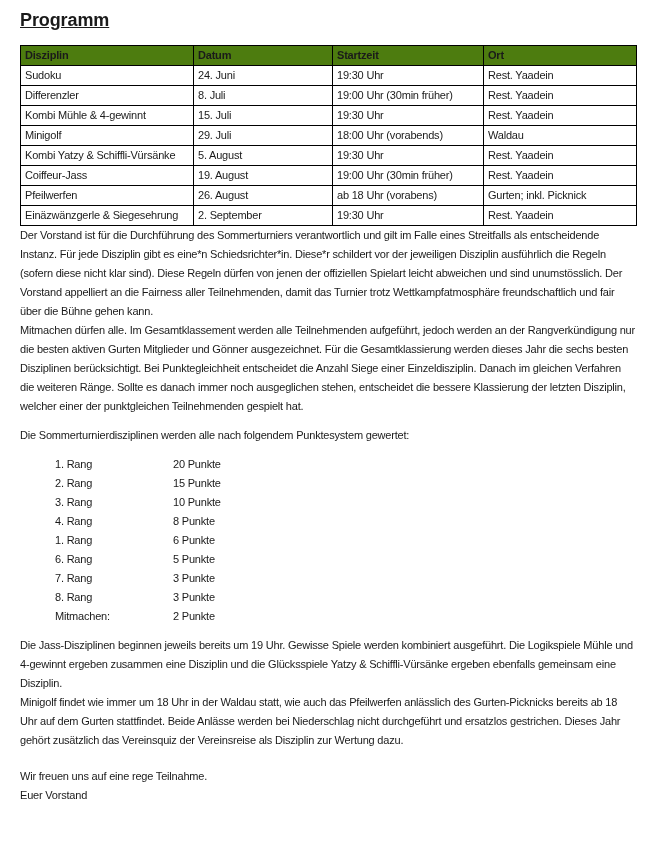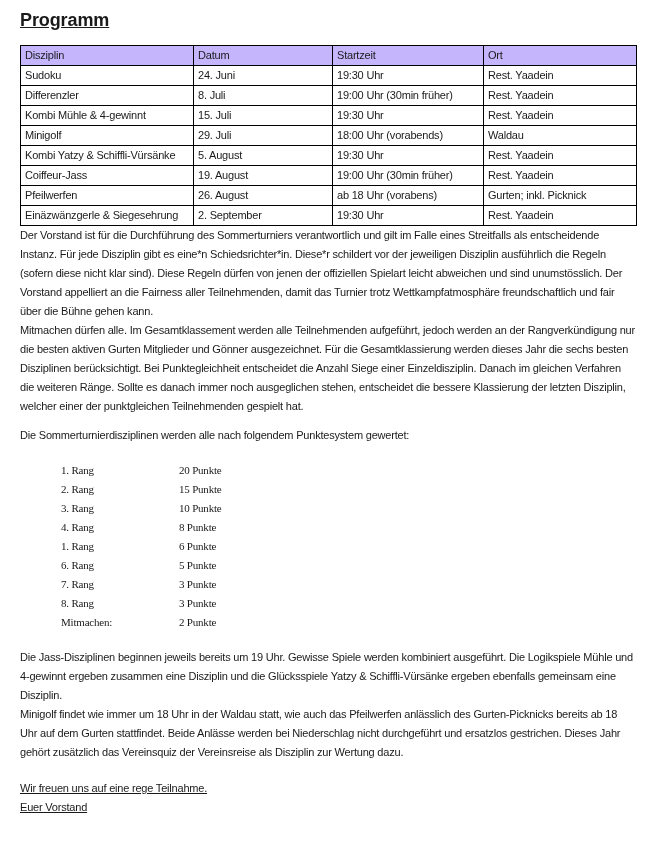--- a/index.html
+++ b/index.html
@@ -33,52 +33,52 @@
     font-size: 11px;
     font-weight: normal;
     text-align: left;
     padding: 0 2px 0 4px;
     height: 20px;
     line-height: 19px;
     white-space: nowrap;
     overflow: hidden;
     letter-spacing: -0.2px;
   }
-  table.program th { background: #c4b5fd; }
+  table.program th { background: #4d7c0f; font-weight: bold; }
   col.c1 { width: 173px; }
   col.c2 { width: 139px; }
   col.c3 { width: 151px; }
   col.c4 { width: 153px; }
 
   .para {
     font-size: 11px;
     line-height: 19px;
     letter-spacing: -0.2px;
     margin: 0;
     width: 616px;
   }
   .para-1 { }
   .para-2 { margin-top: 0; }
   .points-intro { margin-top: 10px; }
 
-  .points-list { margin: 16px; font-family: Liberation Serif, serif; }
+  .points-list { margin: 10px; }
   .points-row {
     font-size: 11px;
     line-height: 19px;
     letter-spacing: -0.2px;
   }
   .points-rank {
     display: inline-block;
     margin-left: 25px;
     width: 118px;
   }
   .points-value { display: inline-block; }
 
   .para-block { margin-top: 8px; }
-  .closing { margin-top: 17px; text-decoration: underline; }
+  .closing { margin-top: 17px; }
 </style>
 </head>
 <body>
 
 <div class="page">
 
   <h1 class="title">Programm</h1>
 
   <table class="program">
     <colgroup>

